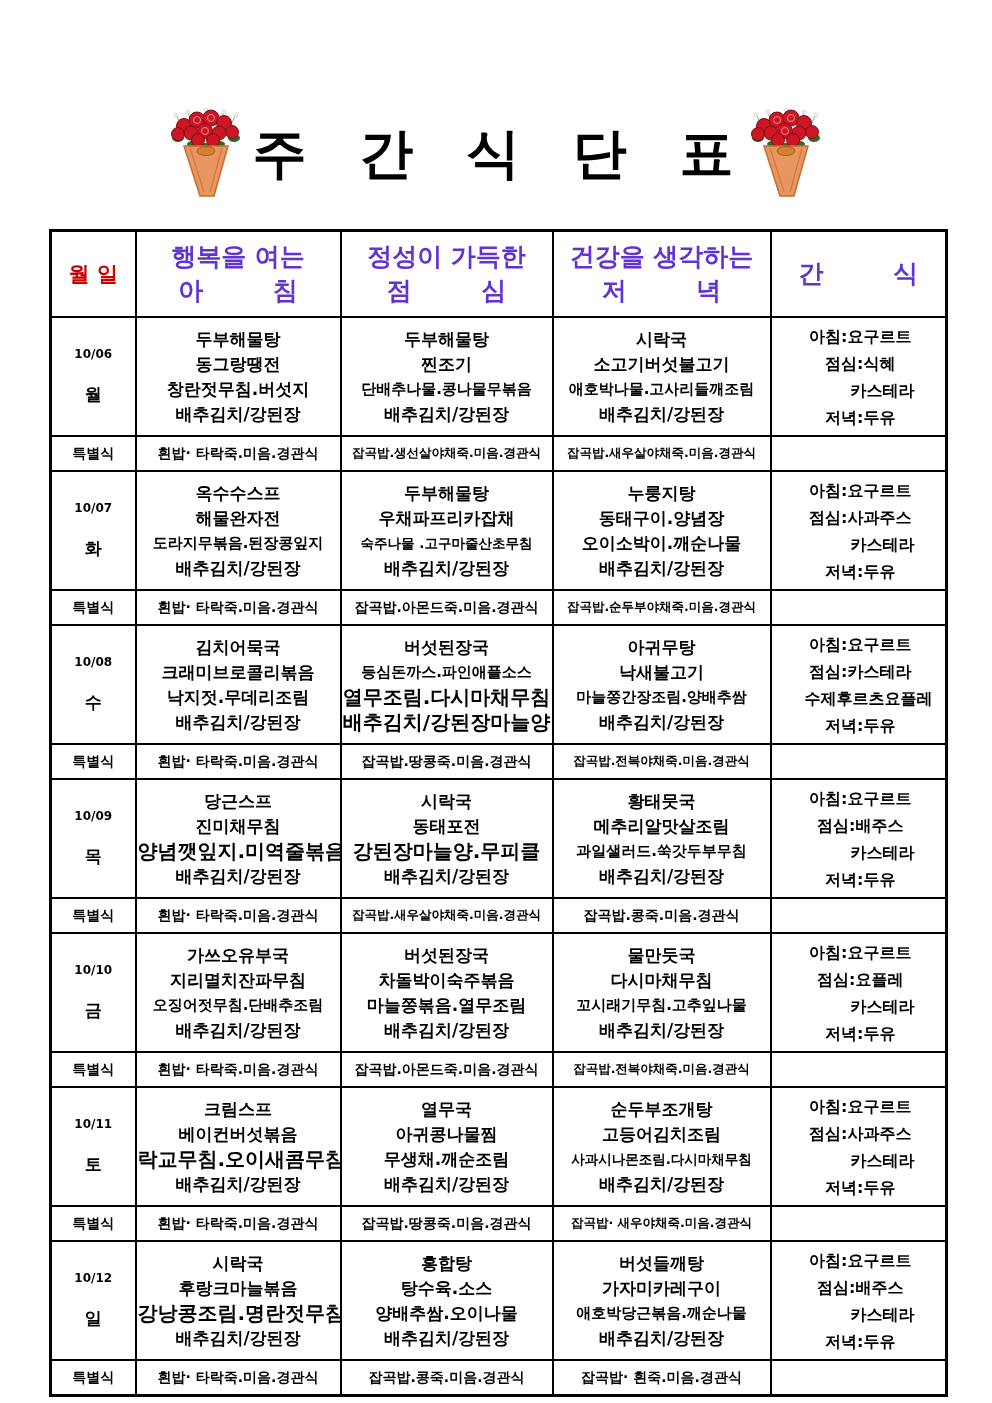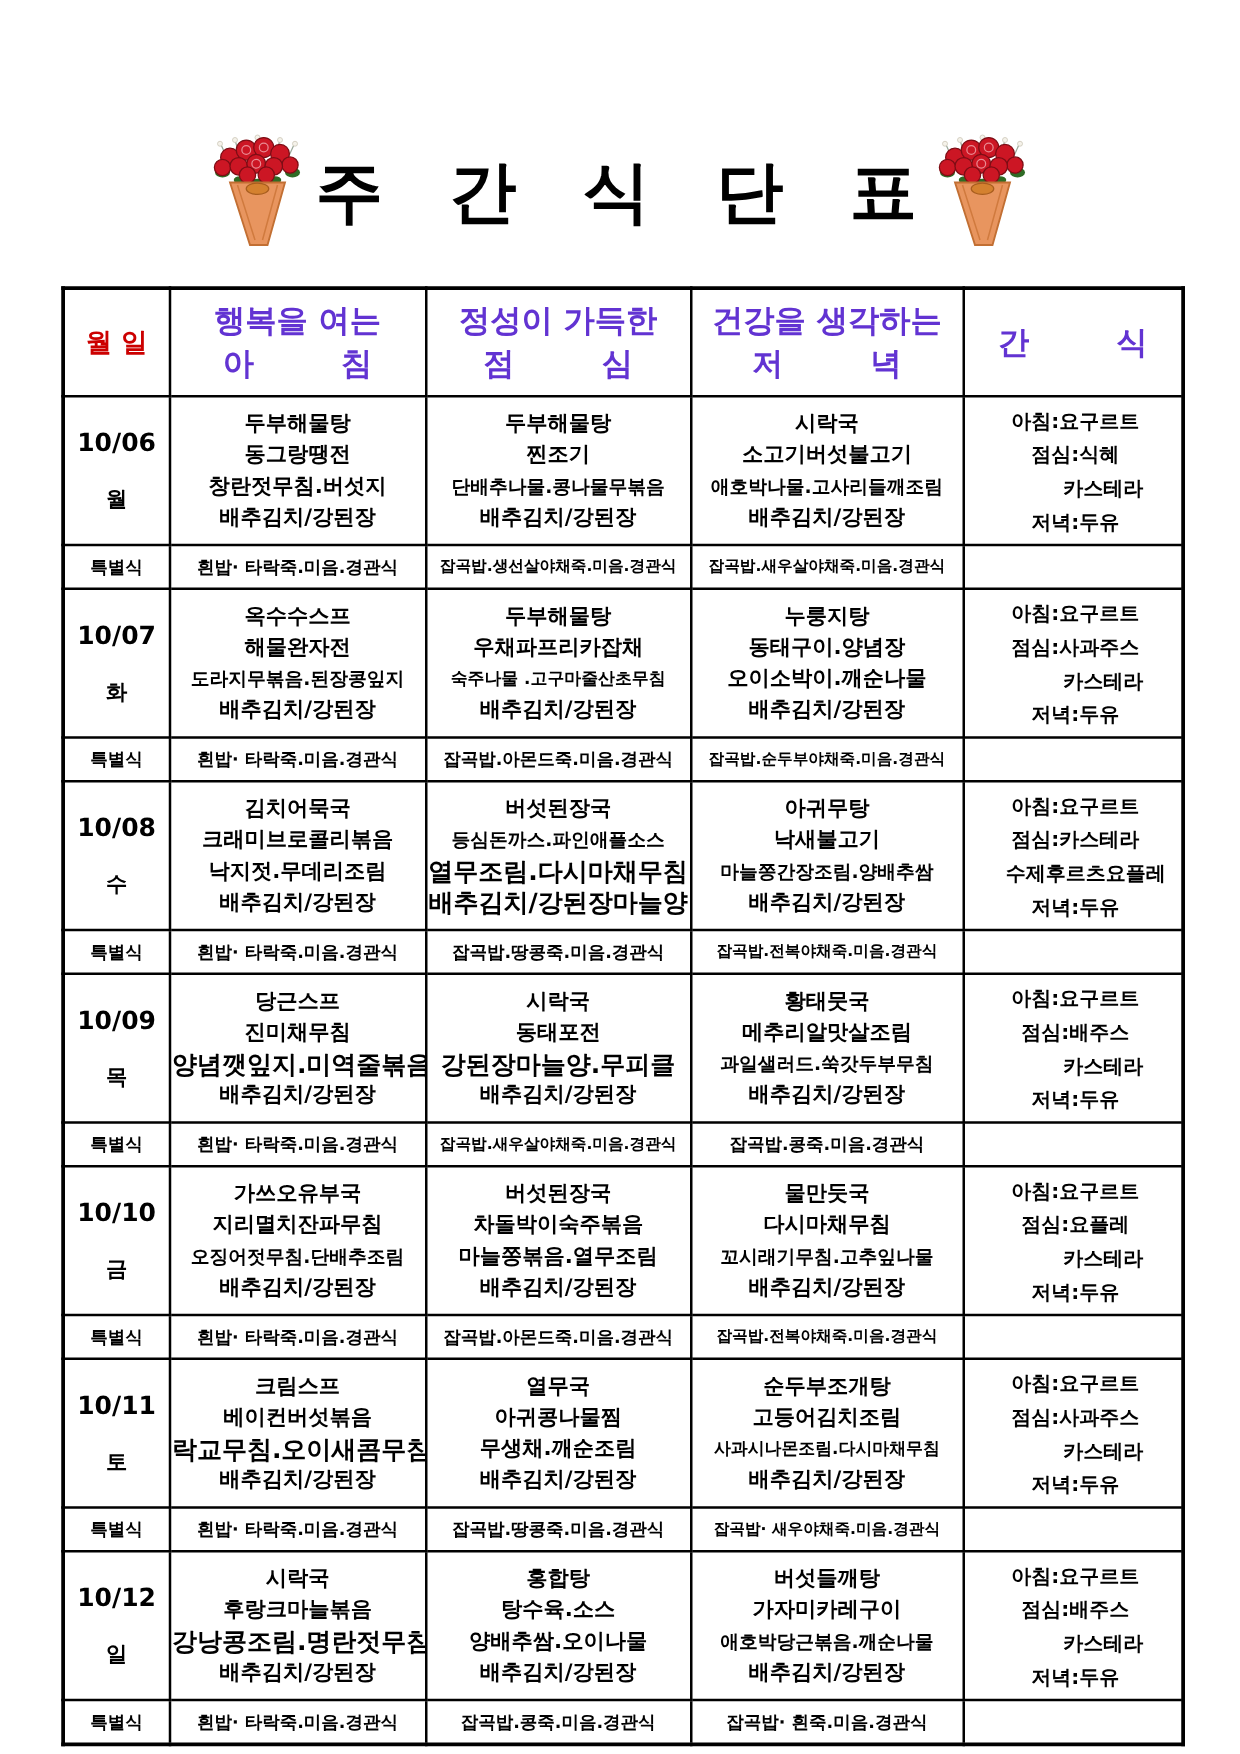--- a/index.html
+++ b/index.html
@@ -65,21 +65,21 @@
     white-space: pre;
   }
   tr.meal-row td {
     height: 113px;
     vertical-align: middle;
     text-align: center;
     padding: 2px 1px;
     overflow: hidden;
   }
   td.date-cell .date-num {
-    font-size: 20px;
+    font-size: 12px;
     font-weight: bold;
     color: #000;
     margin-bottom: 22px;
   }
   td.date-cell .date-day {
     font-size: 17px;
     font-weight: bold;
     color: #000;
   }
   .meal-line {

